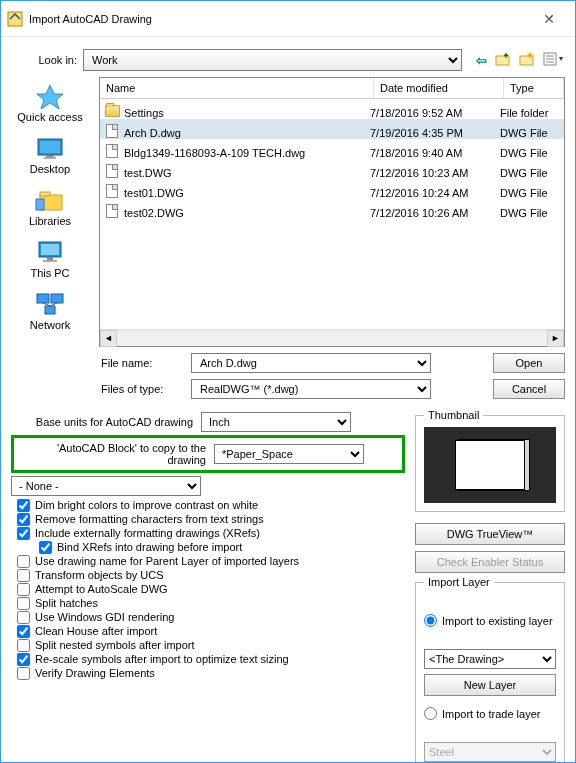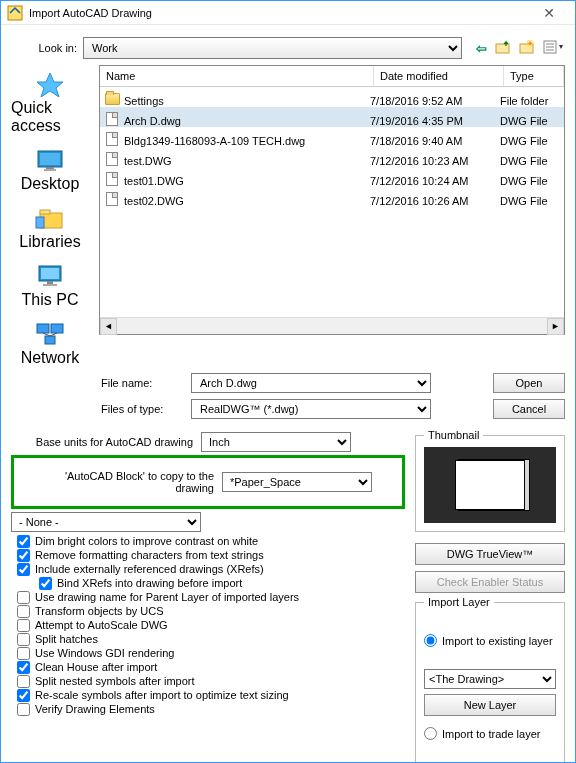--- a/index.html
+++ b/index.html
@@ -1,31 +1,31 @@
 <!DOCTYPE html>
 <html><head>
 <meta charset="utf-8">
 <style>
 *{box-sizing:border-box;margin:0;padding:0;font-family:"Segoe UI",Tahoma,sans-serif;font-size:11px;color:#000}
 body{background:#fff;width:576px;height:763px;overflow:hidden;border:1px solid #3a9bf5}
-.titlebar{height:24px;background:#fff;display:flex;align-items:center;padding:0 6px;border-bottom:1px solid #e8e8e8}
+.titlebar{height:36px;background:#fff;display:flex;align-items:center;padding:0 6px;border-bottom:1px solid #e8e8e8}
 .titlebar .ico{width:16px;height:16px;margin-right:6px;display:flex;align-items:center;justify-content:center}
 .titlebar .t{flex:1}
 .titlebar .x{width:40px;text-align:center;color:#555;font-size:14px}
 .body{padding:8px 10px 8px 10px}
 .toprow{display:flex;align-items:center;margin:4px 0 6px 0}
 .toprow .lbl{width:72px;text-align:right;padding-right:6px}
 .toprow select{flex:1;height:22px;border:1px solid #7a7a7a;background:linear-gradient(#fff,#eaeaea);padding:0 4px}
 .toprow .navicons{display:flex;gap:8px;padding-left:14px;align-items:center}
 .navicons span{font-size:13px}
 .midwrap{display:flex;gap:10px}
 .places{width:78px;display:flex;flex-direction:column;align-items:center;gap:12px;padding-top:6px}
 .places .pi{display:flex;flex-direction:column;align-items:center;cursor:pointer}
 .places .pi svg{margin-bottom:2px}
-.places .pi span{font-size:16px}
+.places .pi span{font-size:11px}
 .filespane{flex:1;border:1px solid #888;background:#fff;height:270px;display:flex;flex-direction:column}
 .fileshead{display:flex;border-bottom:1px solid #ccc;background:#fff}
 .fileshead div{padding:4px 6px;border-right:1px solid #e0e0e0}
 .fh-name{flex:1}
 .fh-date{width:130px}
 .fh-type{width:60px}
 .filerow{display:flex;align-items:flex-end;height:20px;padding:0 4px}
 .filerow.sel{background:#d8e6f2}
 .filerow .ic{width:16px;height:16px;margin-right:4px;display:flex;align-items:center;justify-content:center}
 .filerow .nm{flex:1}
@@ -35,21 +35,21 @@
 .hscroll .ar{width:17px;height:17px;background:#e8e8e8;border:1px solid #ccc;text-align:center;line-height:14px;font-size:9px}
 .hscroll .track{flex:1}
 .fnrow{display:flex;align-items:center;margin:6px 0}
 .fnrow .l{width:96px;padding-left:6px}
 .fnrow select{width:240px;height:20px;border:1px solid #7a7a7a;background:#fff;padding:0 4px}
 .btn{width:72px;height:20px;border:1px solid #8a8a8a;background:linear-gradient(#fdfdfd,#e4e4e4);cursor:pointer}
 .rightbtns{margin-left:auto}
 .optsrow{display:flex;align-items:center;margin:3px 0}
 .optsrow .l{width:190px;text-align:right;padding-right:8px}
 .optsrow select{flex:1;max-width:150px;height:20px;border:1px solid #7a7a7a;background:#fff;padding:0 3px}
-.highlight{border:3px solid #00a000;padding:12px;margin:2px 0}
+.highlight{border:3px solid #00a000;padding:4px;margin:2px 0}
 .chkrow{display:flex;align-items:flex-start;margin:1px 0;padding-left:6px}
 .chkrow input{margin-right:5px}
 .chkrow.indent{padding-left:28px}
 .lower{display:flex;gap:10px;margin-top:4px}
 .lowerleft{flex:1}
 .lowerright{width:150px}
 fieldset{border:1px solid #bbb;padding:6px 8px 8px 8px;margin-bottom:8px}
 fieldset legend{padding:0 4px}
 .thumb{height:76px;background:#2b2b2b;display:flex;align-items:center;justify-content:center}
 .thumb .pg{width:70px;height:50px;background:#fff;border:1px solid #000;box-shadow:4px 0 0 #d5d5d5,4px 0 0 1px #000}
@@ -249,21 +249,21 @@
           <div class="chkrow">
             <input type="checkbox" checked="" style="">
             <span>Dim bright colors to improve contrast on white</span>
           </div>
           <div class="chkrow">
             <input type="checkbox" checked="" style="">
             <span>Remove formatting characters from text strings</span>
           </div>
           <div class="chkrow">
             <input type="checkbox" checked="" style="">
-            <span>Include externally referenced drawings (XRefs)</span>
+            <span>Include externally formatting drawings (XRefs)</span>
           </div>
           <div class="chkrow indent">
             <input type="checkbox" checked="" style="">
             <span>Bind XRefs into drawing before import</span>
           </div>
           <div class="chkrow">
             <input type="checkbox" style="">
             <span>Use drawing name for Parent Layer of imported layers</span>
           </div>
           <div class="chkrow">

